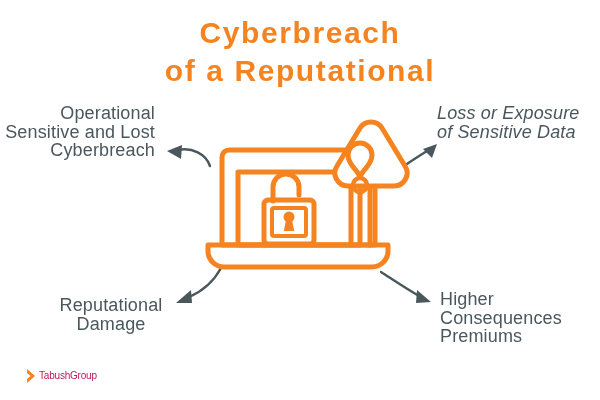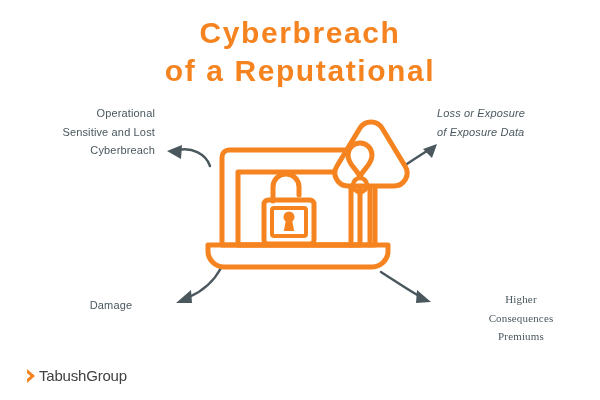--- a/index.html
+++ b/index.html
@@ -35,21 +35,21 @@
   }
   #title .line {
     display: block;
     white-space: nowrap;
   }
 
   
   .callout {
     position: absolute;
     color: #4A585E;
-    font-size: 11px;
+    font-size: 18px;
     line-height: 18.5px;
     letter-spacing: 0.15px;
     white-space: nowrap;
   }
   #label-top-left {
     right: 445px;
     top: 104px;
     text-align: right;
   }
   #label-top-right {
@@ -58,25 +58,23 @@
     text-align: left;
     font-style: italic;
   }
   #label-bottom-left {
     left: 52px;
     top: 296px;
     width: 118px;
     text-align: center;
   }
   #label-bottom-right {
-    left: 456px;
+    left: 440px;
     top: 290px;
     width: 130px;
-    text-align: center;
-    font-family: Liberation Serif, serif;
   }
   .callout .ln { display: block; }
 
   
   #arrows-layer, #icon-layer {
     position: absolute;
     left: 0;
     top: 0;
   }
 
@@ -87,22 +85,22 @@
     top: 366px;
     display: flex;
     align-items: center;
     height: 20px;
   }
   #logo-mark {
     display: block;
     margin-right: 2px;
   }
   #logo-text {
-    color: #404040;
-    font-size: 15px;
+    color: #be185d;
+    font-size: 10px;
     letter-spacing: -0.2px;
     font-weight: normal;
     line-height: 20px;
   }
 </style>
 </head>
 <body>
 
 <div id="canvas">
 
@@ -163,24 +161,25 @@
   </svg>
 
   <div class="callout" id="label-top-left">
     <span class="ln">Operational</span>
     <span class="ln">Sensitive and Lost</span>
     <span class="ln">Cyberbreach</span>
   </div>
 
   <div class="callout" id="label-top-right">
     <span class="ln">Loss or Exposure</span>
-    <span class="ln">of Exposure Data</span>
+    <span class="ln">of Sensitive Data</span>
   </div>
 
   <div class="callout" id="label-bottom-left">
+    <span class="ln">Reputational</span>
     <span class="ln">Damage</span>
   </div>
 
   <div class="callout" id="label-bottom-right">
     <span class="ln">Higher</span>
     <span class="ln">Consequences</span>
     <span class="ln">Premiums</span>
   </div>
 
   <div id="logo">

